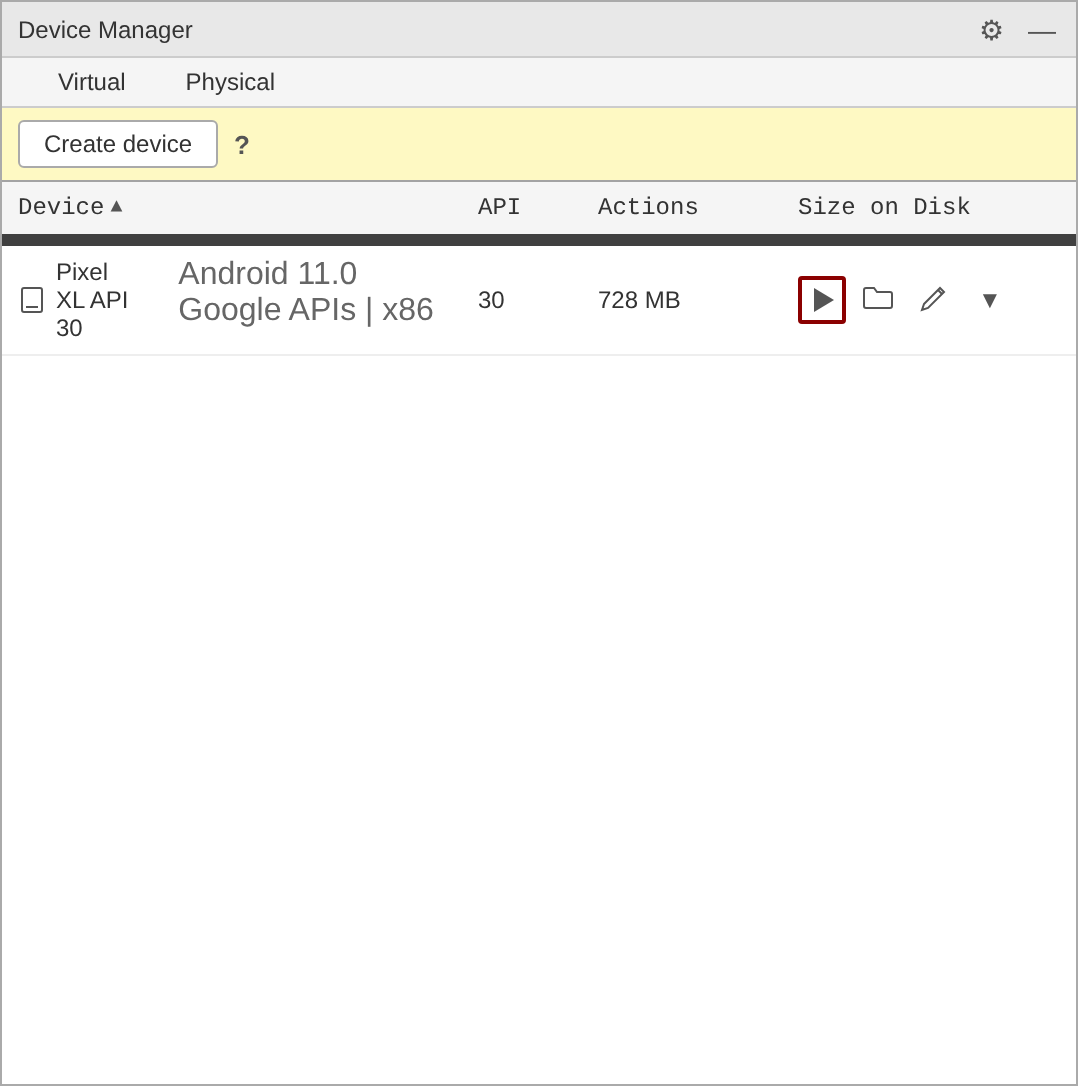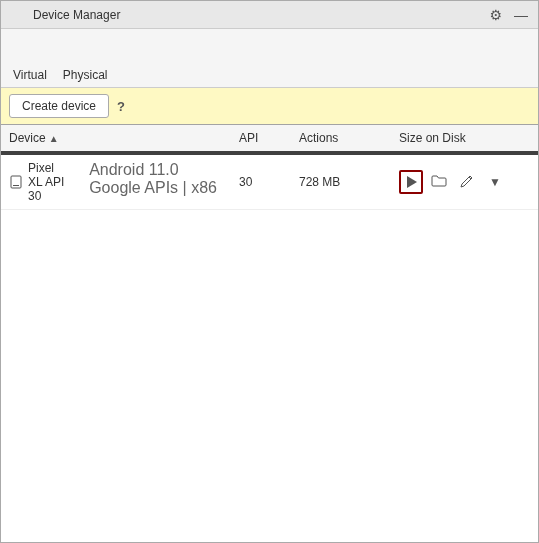--- a/index.html
+++ b/index.html
@@ -27,46 +27,44 @@
       padding: 4px 8px;
       display: flex;
       align-items: center;
       justify-content: space-between;
       height: 28px;
     }
 
     .title-bar-title {
       font-size: 12px;
       color: #333;
-      margin-left: 24px;
     }
 
     .title-bar-controls {
       display: flex;
       gap: 8px;
       align-items: center;
     }
 
     .title-bar-btn {
       background: none;
       border: none;
       cursor: pointer;
       color: #555;
       font-size: 14px;
       padding: 0 2px;
       line-height: 1;
     }
 
     .menu-bar {
       display: flex;
-      gap: 0;
-      padding: 2px 4px;
+      gap: 14px;
+      padding: 2px 20px;
       border-bottom: 1px solid #ccc;
       background: #f5f5f5;
-      margin-top: 34px;
     }
 
     .menu-item {
       padding: 3px 8px;
       cursor: pointer;
       font-size: 12px;
       color: #333;
       border-radius: 2px;
     }
 
@@ -101,23 +99,24 @@
     .content {
       flex: 1;
       background: #fff;
       display: flex;
       flex-direction: column;
     }
 
     .table-header {
       display: grid;
       grid-template-columns: 230px 60px 100px 1fr;
-      border-bottom: 4px solid #404040;
+      border-bottom: 6px solid #404040;
       background: #f5f5f5;
       padding: 0;
+      font-family: Liberation Mono, monospace;
     }
 
     .th {
       padding: 6px 8px;
       font-size: 12px;
       color: #333;
       font-weight: normal;
       display: flex;
       align-items: center;
       gap: 3px;

